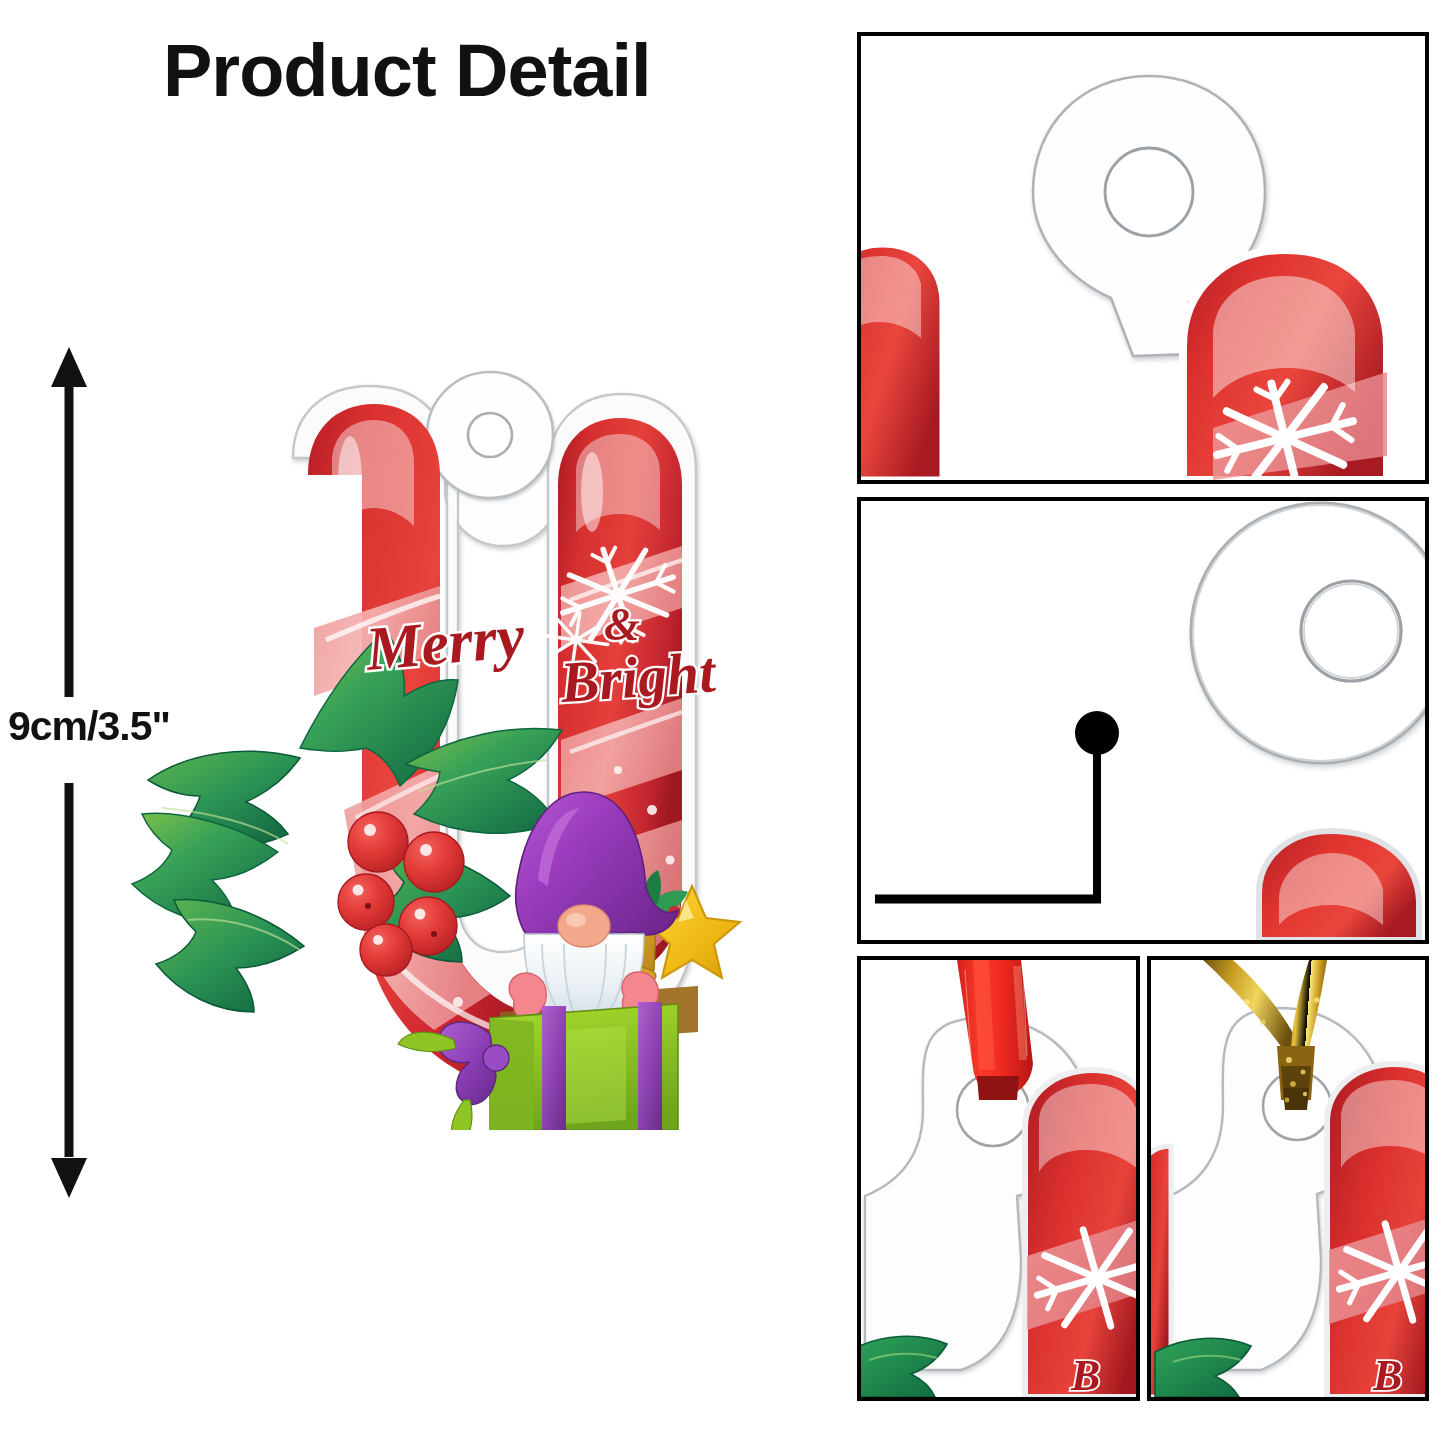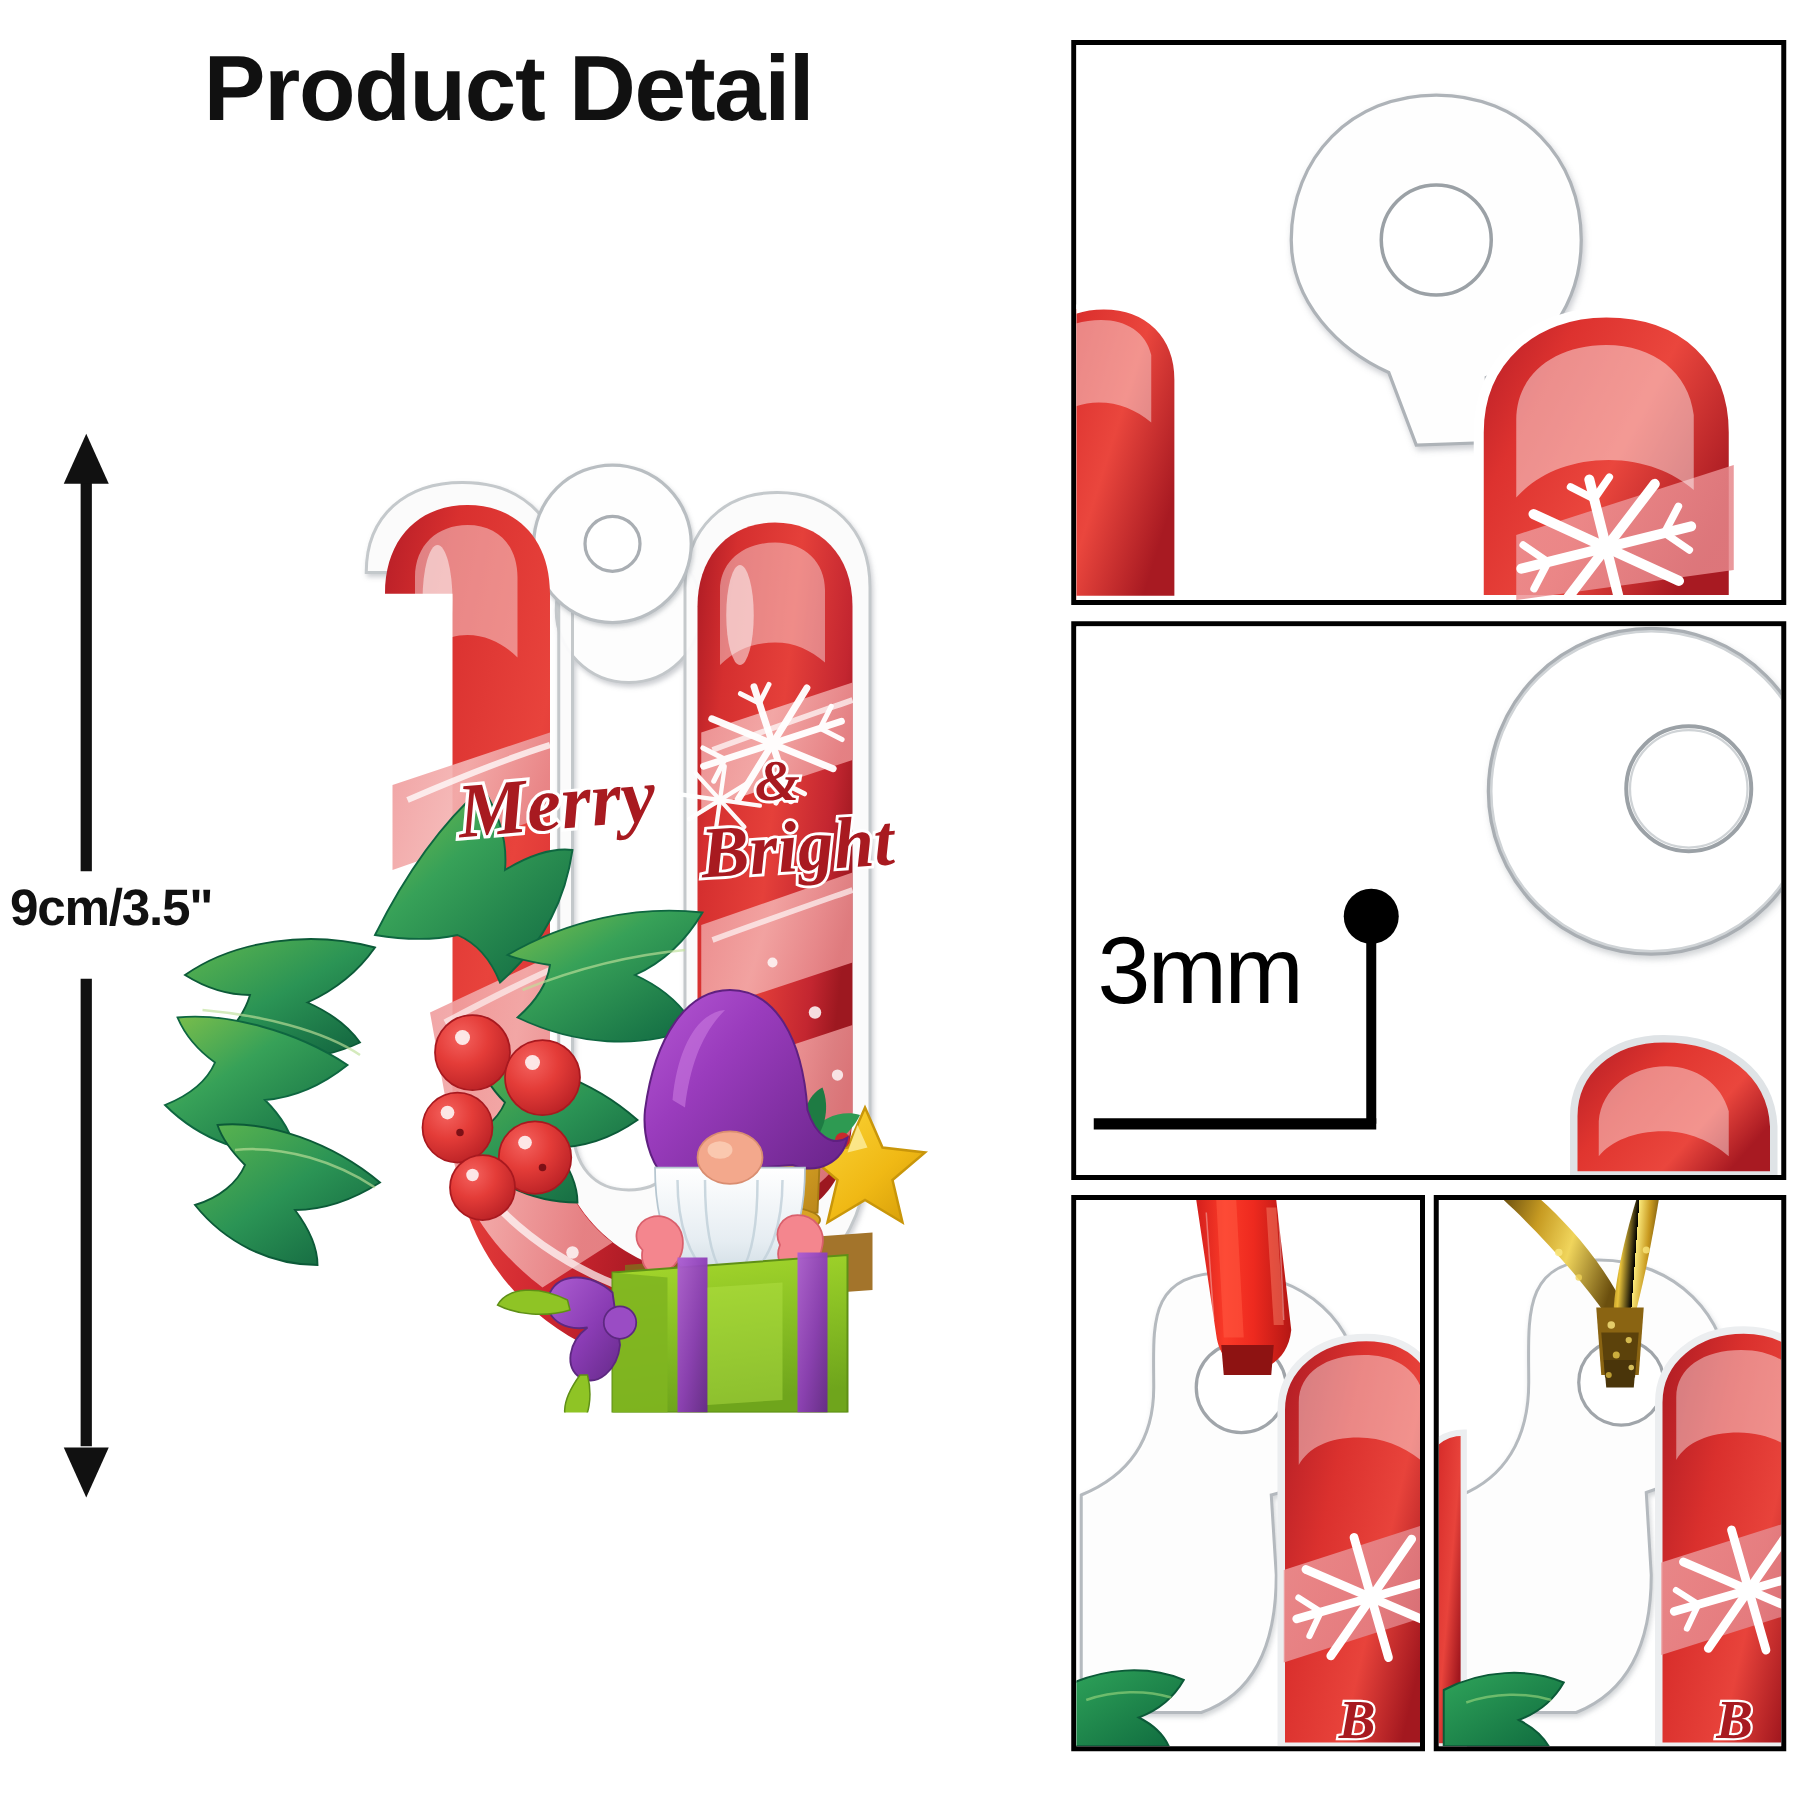--- a/index.html
+++ b/index.html
@@ -471,21 +471,20 @@
         <path d="M418,396 C420,370 444,352 472,352 C496,352 516,366 522,388 L522,424
                  C508,412 490,404 470,404 C446,404 428,412 418,424 Z" fill="#ffffff" opacity="0.42"></path>
       </g>
 
       <g>
         <circle cx="236" cy="232" r="22" fill="#000000"></circle>
         <line x1="236" y1="240" x2="236" y2="398" stroke="#000000" stroke-width="8"></line>
         <line x1="14" y1="398" x2="240" y2="398" stroke="#000000" stroke-width="9"></line>
       </g>
     </svg>
-    <div id="thickness-label">3mm</div>
   </div>
 
   <div class="panel" id="panel-ribbon">
     <svg class="panel-art" viewBox="0 0 275 437" preserveAspectRatio="none">
       <defs>
         <linearGradient id="p3ribbon" x1="0" y1="0" x2="1" y2="0">
           <stop offset="0%" stop-color="#d41f1c"></stop>
           <stop offset="30%" stop-color="#fb3a28"></stop>
           <stop offset="60%" stop-color="#ee2a1f"></stop>
           <stop offset="100%" stop-color="#b41714"></stop>

